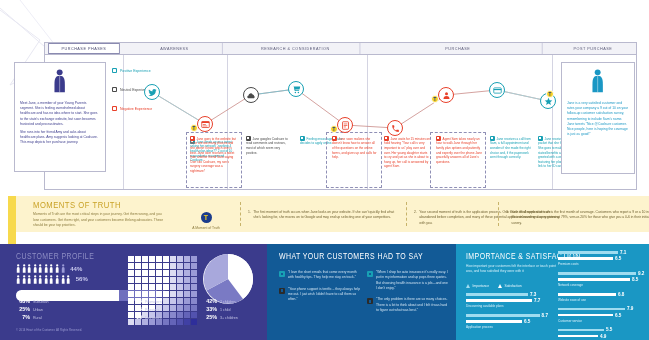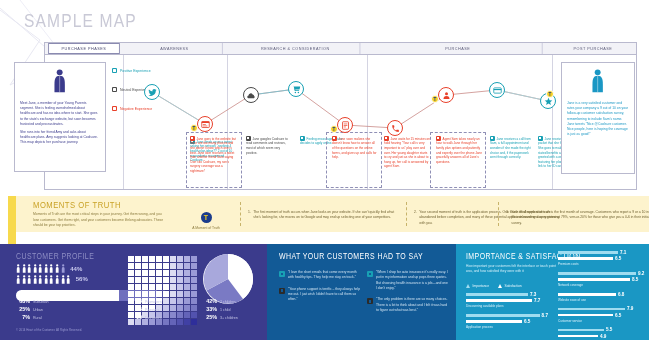--- a/index.html
+++ b/index.html
@@ -174,23 +174,20 @@
 </head>
 <body>
 
 <div id="root">
 
   <svg class="deco-lines" width="649" height="200">
     <polyline points="0,10 40,40 10,85 60,60 0,8" fill="none" stroke="#e8e8f2" stroke-width="1"></polyline>
     <polyline points="20,0 55,45 30,95" fill="none" stroke="#eeeef6" stroke-width="1"></polyline>
   </svg>
 
-  <div class="title-bar">
-    <div class="sample-title">SAMPLE MAP</div>
-  </div>
 
   <div class="phase-row">
     <div class="phase-cell first pc0">PURCHASE PHASES</div>
     <div class="phase-cell pc1">AWARENESS</div>
     <div class="phase-cell pc2">RESEARCH &amp; CONSIDERATION</div>
     <div class="phase-cell pc3">PURCHASE</div>
     <div class="phase-cell pc4">POST PURCHASE</div>
   </div>
 
   <div class="band">

